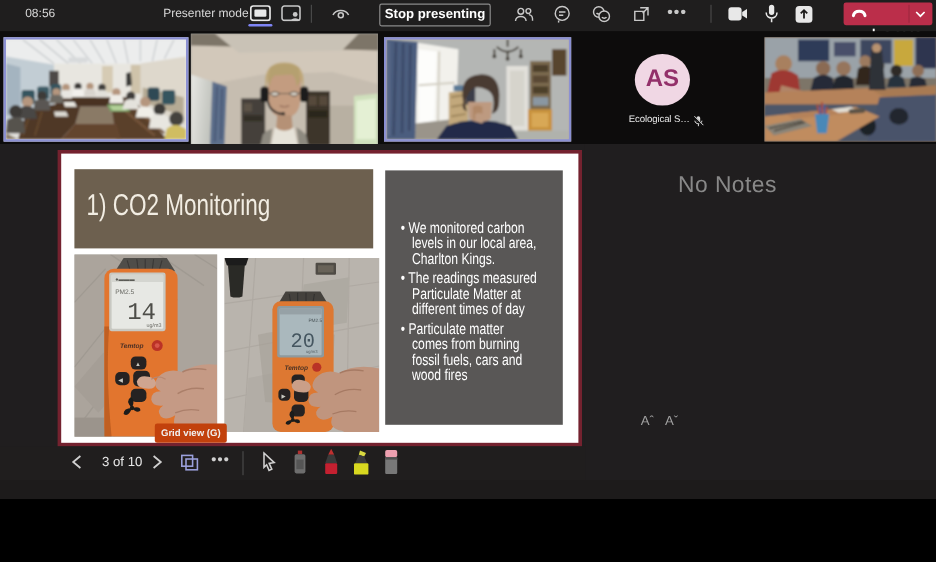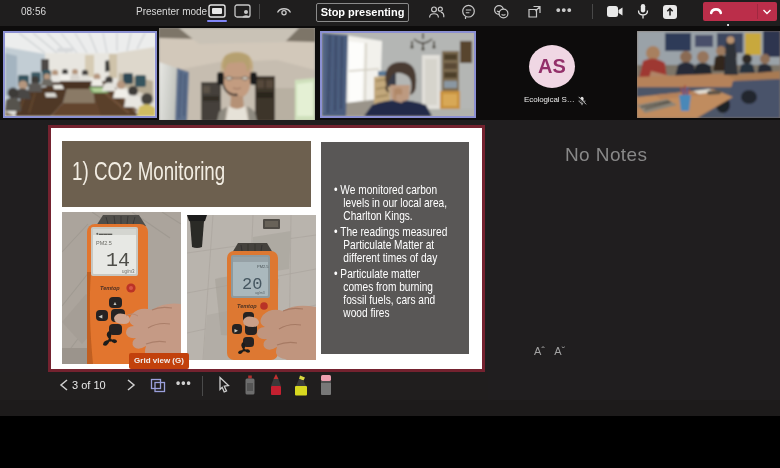--- a/index.html
+++ b/index.html
@@ -470,21 +470,21 @@
   </svg>
   </div>
 
   <div class="abs" style="left:129px;top:353px;width:60px;height:16px;background:#c2410c;border-radius:2px;
        color:#f0f0f0;font-size:8px;font-weight:bold;text-align:center;line-height:16px;">Grid view (G)</div>
 
   <div class="abs" style="left:0;top:372px;width:488px;height:28px;background:#201e1e;"></div>
   <svg class="abs" style="left:59px;top:379px;" width="10" height="12" viewBox="0 0 10 12">
     <path d="M8 1 L2 6 L8 11" fill="none" stroke="#d0d0d0" stroke-width="1.5"></path>
   </svg>
-  <div class="abs" style="left:72px;top:379px;color:#e8e8e8;font-size:11px;">3 of 10</div>
+  <div class="abs" style="left:85px;top:379px;color:#e8e8e8;font-size:11px;">3 of 10</div>
   <svg class="abs" style="left:126px;top:379px;" width="10" height="12" viewBox="0 0 10 12">
     <path d="M2 1 L8 6 L2 11" fill="none" stroke="#d0d0d0" stroke-width="1.5"></path>
   </svg>
 
   <svg class="abs" style="left:150px;top:378px;" width="16" height="15" viewBox="0 0 16 15" fill="none" stroke="#9ba0dc" stroke-width="1.3">
     <rect x="1.5" y="1.5" width="9" height="9"></rect>
     <rect x="5" y="4.5" width="9.5" height="9"></rect>
   </svg>
   <div class="abs" style="left:176px;top:376px;color:#d0d0d0;font-size:12px;letter-spacing:1px;font-weight:bold;">•••</div>
   <div class="abs" style="left:202px;top:376px;width:1px;height:20px;background:#4a4a4a;"></div>

